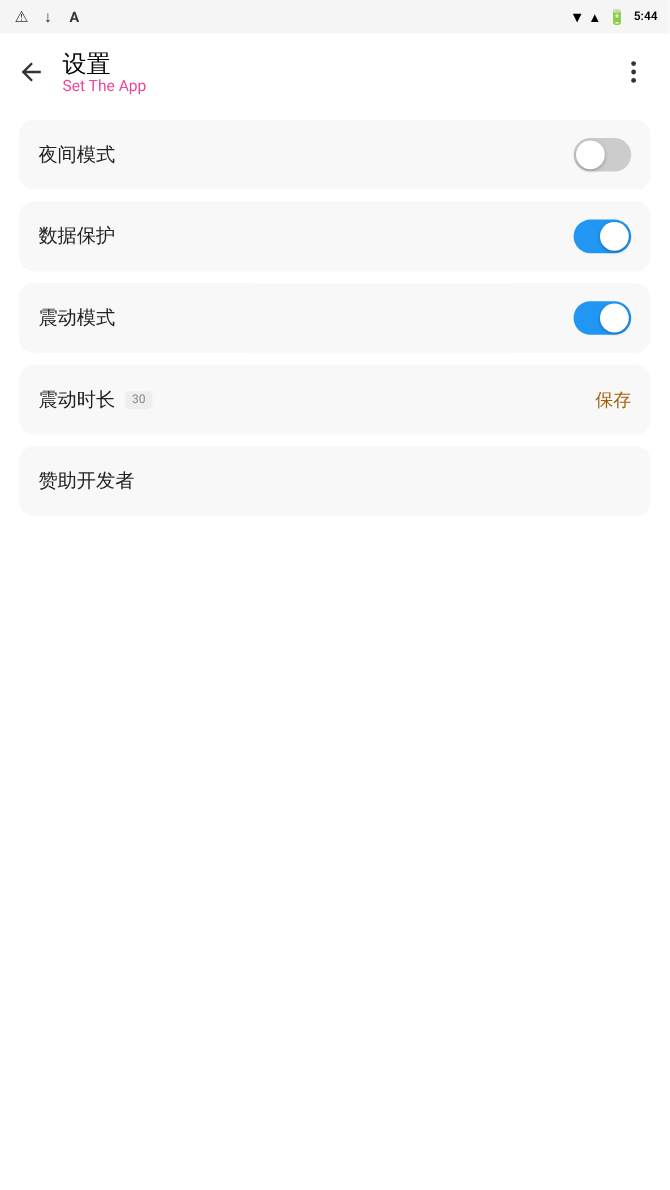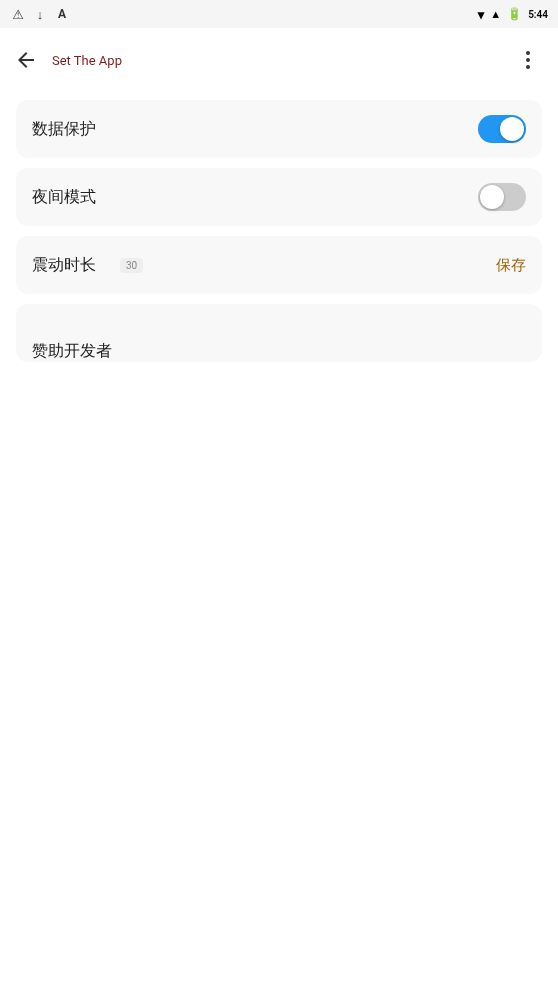--- a/index.html
+++ b/index.html
@@ -79,21 +79,21 @@
 
     .app-bar-title {
       font-size: 20px;
       font-weight: 500;
       color: #000000;
       line-height: 1.2;
     }
 
     .app-bar-subtitle {
       font-size: 13px;
-      color: #7f1d1d;
+      color: #ec4899;
     }
 
     .menu-btn {
       width: 44px;
       height: 44px;
       display: flex;
       align-items: center;
       justify-content: center;
       cursor: pointer;
       border-radius: 50%;
@@ -169,21 +169,21 @@
       padding: 0 16px;
       height: 58px;
       display: flex;
       align-items: center;
       justify-content: space-between;
     }
 
     .vibration-left {
       display: flex;
       align-items: center;
-      gap: 24px;
+      gap: 8px;
       justify-content: flex-end;
     }
 
     .vibration-value {
       font-size: 10px;
       color: #888888;
       background: #eeeeee;
       padding: 2px 6px;
       border-radius: 4px;
     }
@@ -197,21 +197,21 @@
       font-weight: 500;
     }
 
     
     .donate-row {
       background: #f8f8f8;
       border-radius: 12px;
       padding: 0 16px;
       height: 58px;
       display: flex;
-      align-items: flex-end;
+      align-items: center;
     }
 
     .donate-label {
       font-size: 16px;
       color: #222222;
     }
 
     
     .warning-icon::before {
       content: '⚠';
@@ -255,47 +255,54 @@
   </div>
 </div>
 
 <div class="app-bar">
   <button class="back-btn">
     <svg width="24" height="24" viewBox="0 0 24 24" fill="none">
       <path d="M20 11H7.83l5.59-5.59L12 4l-8 8 8 8 1.41-1.41L7.83 13H20v-2z" fill="#333"></path>
     </svg>
   </button>
   <div class="app-bar-title-container">
+    <div class="app-bar-title">设置</div>
     <div class="app-bar-subtitle">Set The App</div>
   </div>
   <button class="menu-btn">
     <svg width="24" height="24" viewBox="0 0 24 24" fill="none">
       <circle cx="12" cy="5" r="2" fill="#333"></circle>
       <circle cx="12" cy="12" r="2" fill="#333"></circle>
       <circle cx="12" cy="19" r="2" fill="#333"></circle>
     </svg>
   </button>
 </div>
 
 <div class="content">
 
   <div class="setting-row">
+    <span class="setting-label">夜间模式</span>
+    <div class="toggle off" id="toggle-night">
+      <div class="toggle-knob"></div>
+    </div>
+  </div>
+
+  <div class="setting-row">
     <span class="setting-label">数据保护</span>
     <div class="toggle on" id="toggle-data">
       <div class="toggle-knob"></div>
     </div>
   </div>
 
   <div class="setting-row">
-    <span class="setting-label">夜间模式</span>
-    <div class="toggle off" id="toggle-night">
+    <span class="setting-label">震动模式</span>
+    <div class="toggle on" id="toggle-vib">
       <div class="toggle-knob"></div>
     </div>
   </div>
-
 
   <div class="vibration-row">
     <div class="vibration-left">
       <span class="setting-label">震动时长</span>
       <span class="vibration-value">30</span>
     </div>
     <button class="save-btn">保存</button>
   </div>
 
   <div class="donate-row">

